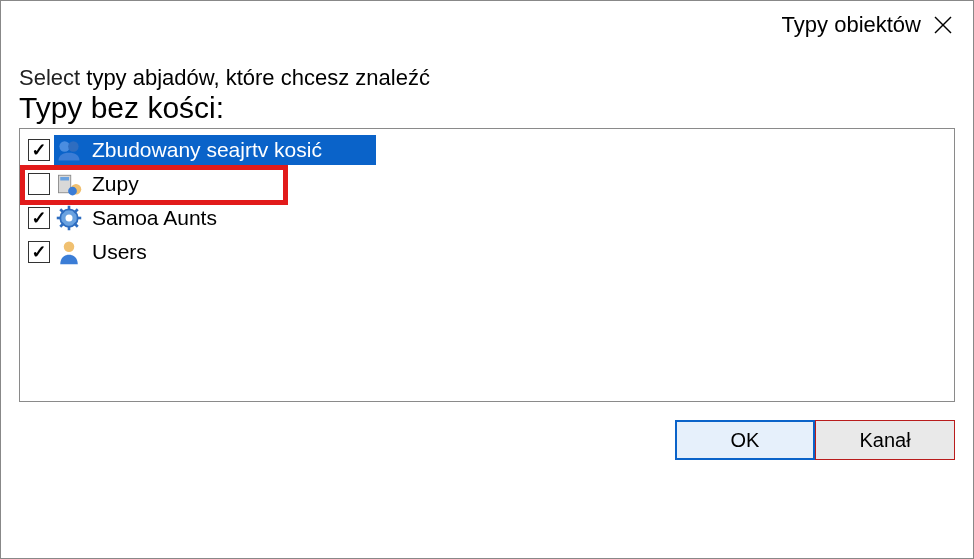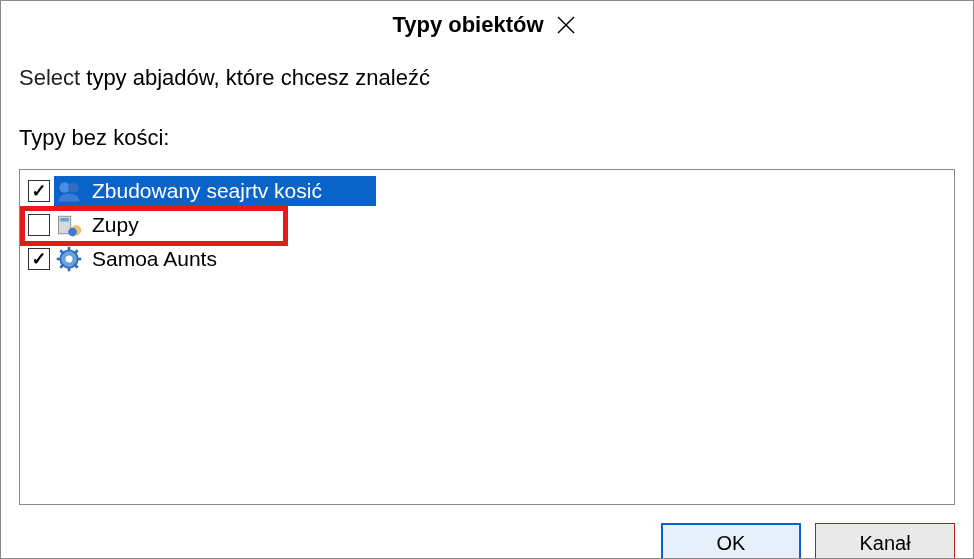--- a/index.html
+++ b/index.html
@@ -9,57 +9,55 @@
     font-family: "Segoe UI", Tahoma, sans-serif;
     background: #fff;
     width: 974px;
     height: 559px;
     overflow: hidden;
     border: 1px solid #888;
   }
   .titlebar {
     display: flex;
     align-items: center;
-    justify-content: center;
+    justify-content: flex-end;
     padding: 4px 8px 0 14px;
     height: 44px;
-    font-weight: bold;
   }
   .titlebar-title {
     font-size: 22px;
     color: #000;
   }
   .close-btn {
     width: 44px;
     height: 40px;
     display: flex;
     align-items: center;
     justify-content: center;
     cursor: pointer;
   }
   .close-btn svg { width: 20px; height: 20px; }
   .content {
     padding: 20px 18px 0 18px;
   }
   .instruction {
     font-size: 22px;
     color: #000;
-    margin-bottom: 34px;
   }
   .instruction .bold-word {
     color: #222;
   }
   .list-label {
-    font-size: 22px;
-    color: #000;
-    margin-bottom: 18px;
+    font-size: 30px;
+    color: #000;
+    margin-bottom: 3px;
   }
   .listbox {
     border: 1px solid #8a8a8a;
-    height: 336px;
+    height: 274px;
     background: #fff;
     padding: 4px 2px;
     overflow: auto;
   }
   .list-row {
     display: flex;
     align-items: center;
     height: 34px;
     position: relative;
   }
@@ -108,21 +106,20 @@
   }
   .list-row.selected .row-label { color: #fff; }
   .highlight-box {
     position: absolute;
     border: 5px solid #e21b1b;
     pointer-events: none;
   }
   .button-bar {
     display: flex;
     justify-content: flex-end;
-    gap: 14px;
     padding: 18px 18px 0 0;
   }
   .btn {
     min-width: 140px;
     height: 40px;
     font-size: 20px;
     border: 1px solid #b91c1c;
     background: #e9e9e9;
     cursor: pointer;
     display: flex;
@@ -200,20 +197,30 @@
               <line x1="22" y1="22" x2="26" y2="26"></line>
             <line x1="26" y1="6" x2="22" y2="10"></line>
               <line x1="10" y1="22" x2="6" y2="26"></line>
           </g>
         </svg>
       </span>
       <span class="row-label">Samoa Aunts</span>
     </div>
 
 
+    <div class="list-row">
+      <div class="chk checked"></div>
+      <span class="row-icon">
+        <svg class="icon-svg" viewBox="0 0 32 32">
+          <circle cx="16" cy="10" r="6" fill="#f0c070"></circle>
+          <path d="M6 30c0-8 5-11 10-11s10 3 10 11z" fill="#3b7dd6"></path>
+        </svg>
+      </span>
+      <span class="row-label">Users</span>
+    </div>
 
     <div class="highlight-box" style="left:0px; top:36px; width:268px; height:40px;"></div>
 
   </div>
 </div>
 
 <div class="button-bar">
   <div class="btn primary">
     <span>OK</span>
   </div>

